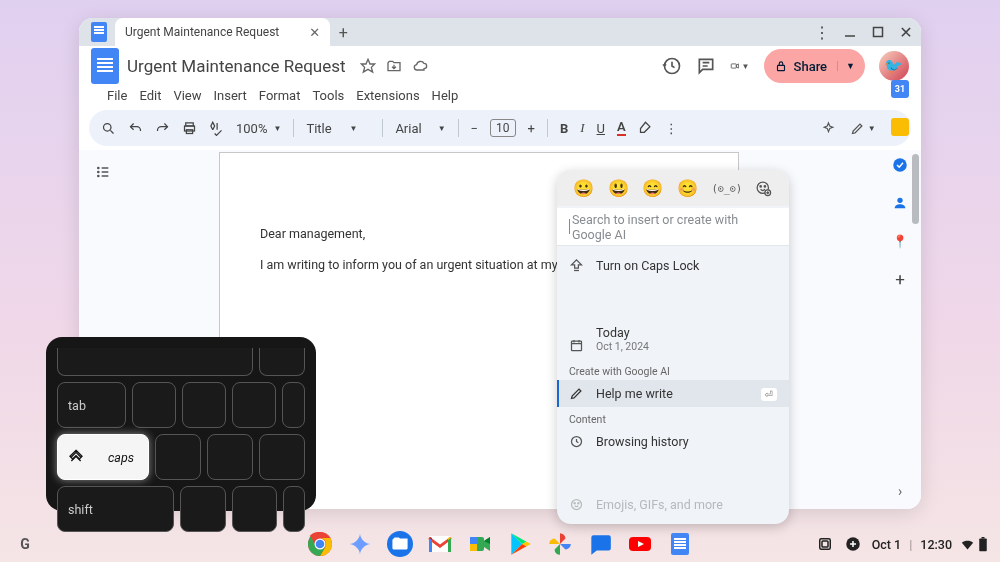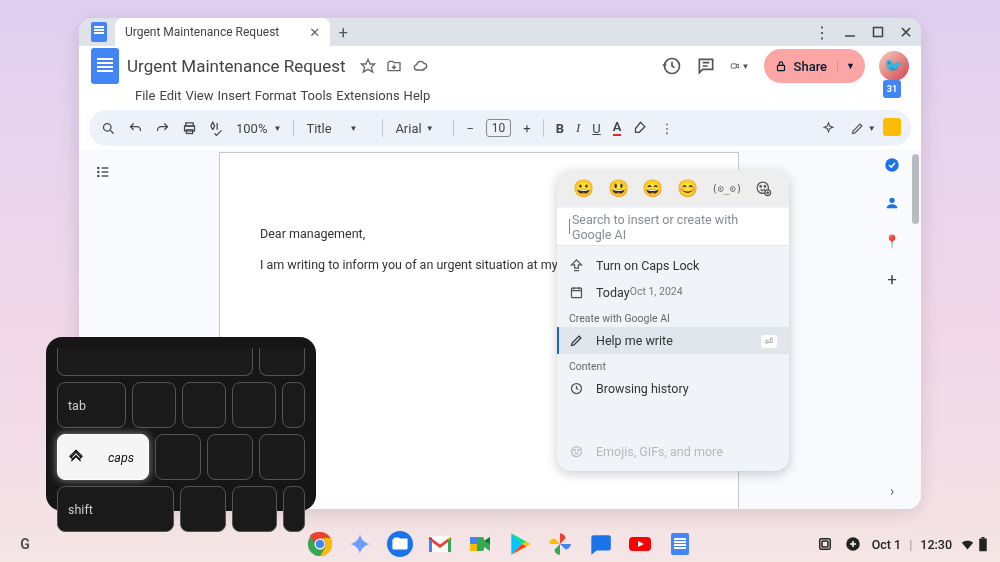--- a/index.html
+++ b/index.html
@@ -27,60 +27,60 @@
 .ticons svg { width: 16px; height: 16px; }
 .spacer { flex: 1; }
 .ractions { display: flex; align-items: center; gap: 14px; }
 .ibtn { width: 20px; height: 20px; color: #555; display: flex; align-items: center; justify-content: center; }
 .meet { display: flex; align-items: center; gap: 2px; }
 .share { background: #fca5a5; color: #001d35; height: 34px; border-radius: 17px; display: flex; align-items: center; padding: 0 10px; gap: 6px; font-size: 13px; font-weight: 500; }
 .share .drop { margin-left: 4px; border-left: 1px solid rgba(0,0,0,0.15); padding-left: 8px; font-size: 9px; }
 .avatar { width: 30px; height: 30px; border-radius: 50%; background: linear-gradient(135deg, #f8d0c0, #d04050); display: flex; align-items: center; justify-content: center; font-size: 15px; }
 
 
-.menubar { height: 18px; display: flex; align-items: center; padding-left: 56px; gap: 4px; font-size: 13px; color: #444; }
+.menubar { height: 18px; display: flex; align-items: center; padding-left: 28px; gap: 12px; font-size: 13px; color: #444; }
 
 
 .toolbar { height: 36px; margin: 6px 10px 4px 10px; background: #edf2fa; border-radius: 18px; display: flex; align-items: center; padding: 0 12px; gap: 12px; color: #444; font-size: 13px; }
 .tsep { width: 1px; height: 18px; background: #c0c8d0; }
 .zoom { display: flex; align-items: center; gap: 6px; }
 .styled { display: flex; align-items: center; gap: 18px; min-width: 64px; }
-.fontd { display: flex; align-items: center; gap: 4px; min-width: 46px; }
+.fontd { display: flex; align-items: center; gap: 16px; min-width: 46px; }
 .fsize { border: 1px solid #888; border-radius: 3px; padding: 1px 5px; font-size: 12px; }
 .toolbar svg { width: 15px; height: 15px; }
 .underl { text-decoration: underline; }
 .fontA { font-weight: 600; border-bottom: 2px solid #d93025; padding-bottom: 1px; line-height: 1; }
 .tcollapse { margin-left: auto; display: flex; align-items: center; gap: 14px; }
 
 
 .docbody { flex: 1; background: #f8fafd; display: flex; position: relative; overflow: hidden; }
 .leftg { width: 48px; padding-top: 14px; display: flex; justify-content: center; }
 .leftg svg { color: #555; width: 16px; height: 16px; }
 .page { margin-left: 92px; margin-top: 2px; width: 520px; height: 100%; background: #fff; border: 1px solid #c7c7c7; padding: 72px 40px; font-size: 12.5px; color: #333; line-height: 1.5; font-family: Arial, sans-serif; font-weight: 400; }
 .page p { margin-bottom: 12px; }
 .scrollbar { position: absolute; right: 2px; top: 4px; width: 7px; height: 70px; background: #b8bcc0; border-radius: 4px; }
 
 
-.sidep { position: absolute; right: 12px; top: 52px; width: 34px; height: 440px; display: flex; flex-direction: column; align-items: center; gap: 20px; padding-top: 10px; }
+.sidep { position: absolute; right: 4px; top: 52px; width: 34px; height: 440px; display: flex; flex-direction: column; align-items: center; gap: 20px; padding-top: 10px; }
 .sidep span { width: 18px; height: 18px; display: flex; align-items: center; justify-content: center; border-radius: 3px; font-size: 13px; }
 .sidep .panel-arrow { margin-top: auto; margin-bottom: 10px; }
 
 
 .popup { position: absolute; left: 557px; top: 170px; width: 232px; background: #f0f4f9; border-radius: 14px; box-shadow: 0 3px 12px rgba(0,0,0,0.2); overflow: hidden; }
 .emojirow { height: 36px; background: #eeeeee; display: flex; align-items: center; justify-content: space-around; padding: 0 10px; font-size: 17px; }
 .kaom { font-size: 10px; color: #555; font-family: monospace; }
 .emojirow svg { width: 17px; height: 17px; color: #555; }
 .searchrow { height: 38px; display: flex; align-items: center; padding: 0 12px; font-size: 12.5px; color: #878c91; border-bottom: 1px solid #e2e6ea; background: #fff; margin: 2px 0; }
 .searchrow::before { content: ''; width: 1px; height: 15px; background: #888; margin-right: 2px; }
 .poplist { padding: 4px 0 6px 0; }
 .pitem { display: flex; align-items: flex-end; gap: 12px; padding: 6px 12px; font-size: 12.5px; color: #333; }
 .pitem.hl { background: #e1e6ec; border-left: 2px solid #1967d2; padding-left: 10px; }
 .pitem.hl::after { content: '⏎'; margin-left: auto; font-size: 10px; color: #777; background: #fff; border-radius: 3px; padding: 1px 4px; }
 .pitem svg { width: 15px; height: 15px; color: #555; flex-shrink: 0; }
-.pitem .col { display: flex; flex-direction: row; }
+.pitem .col { display: flex; flex-direction: column; margin-top: 40px; }
 .pitem .sub { font-size: 10.5px; color: #777; }
 .phead { font-size: 10.5px; color: #666; padding: 6px 12px 2px 12px; }
 .cutoff { color: #b5b9bd; margin-top: 36px; }
 
 
 .kbd { position: absolute; left: 46px; top: 337px; width: 270px; height: 174px; background: #161616; border-radius: 16px; padding: 11px; }
 .krow { display: flex; gap: 6px; margin-bottom: 6px; }
 .key { border: 1px solid #555; border-radius: 8px; height: 46px; display: flex; align-items: center; justify-content: center; color: #ccc; font-size: 12.5px; background: #1a1a1a; }
 .kquar { width: 46px; }
 .khalf { width: 72px; }

